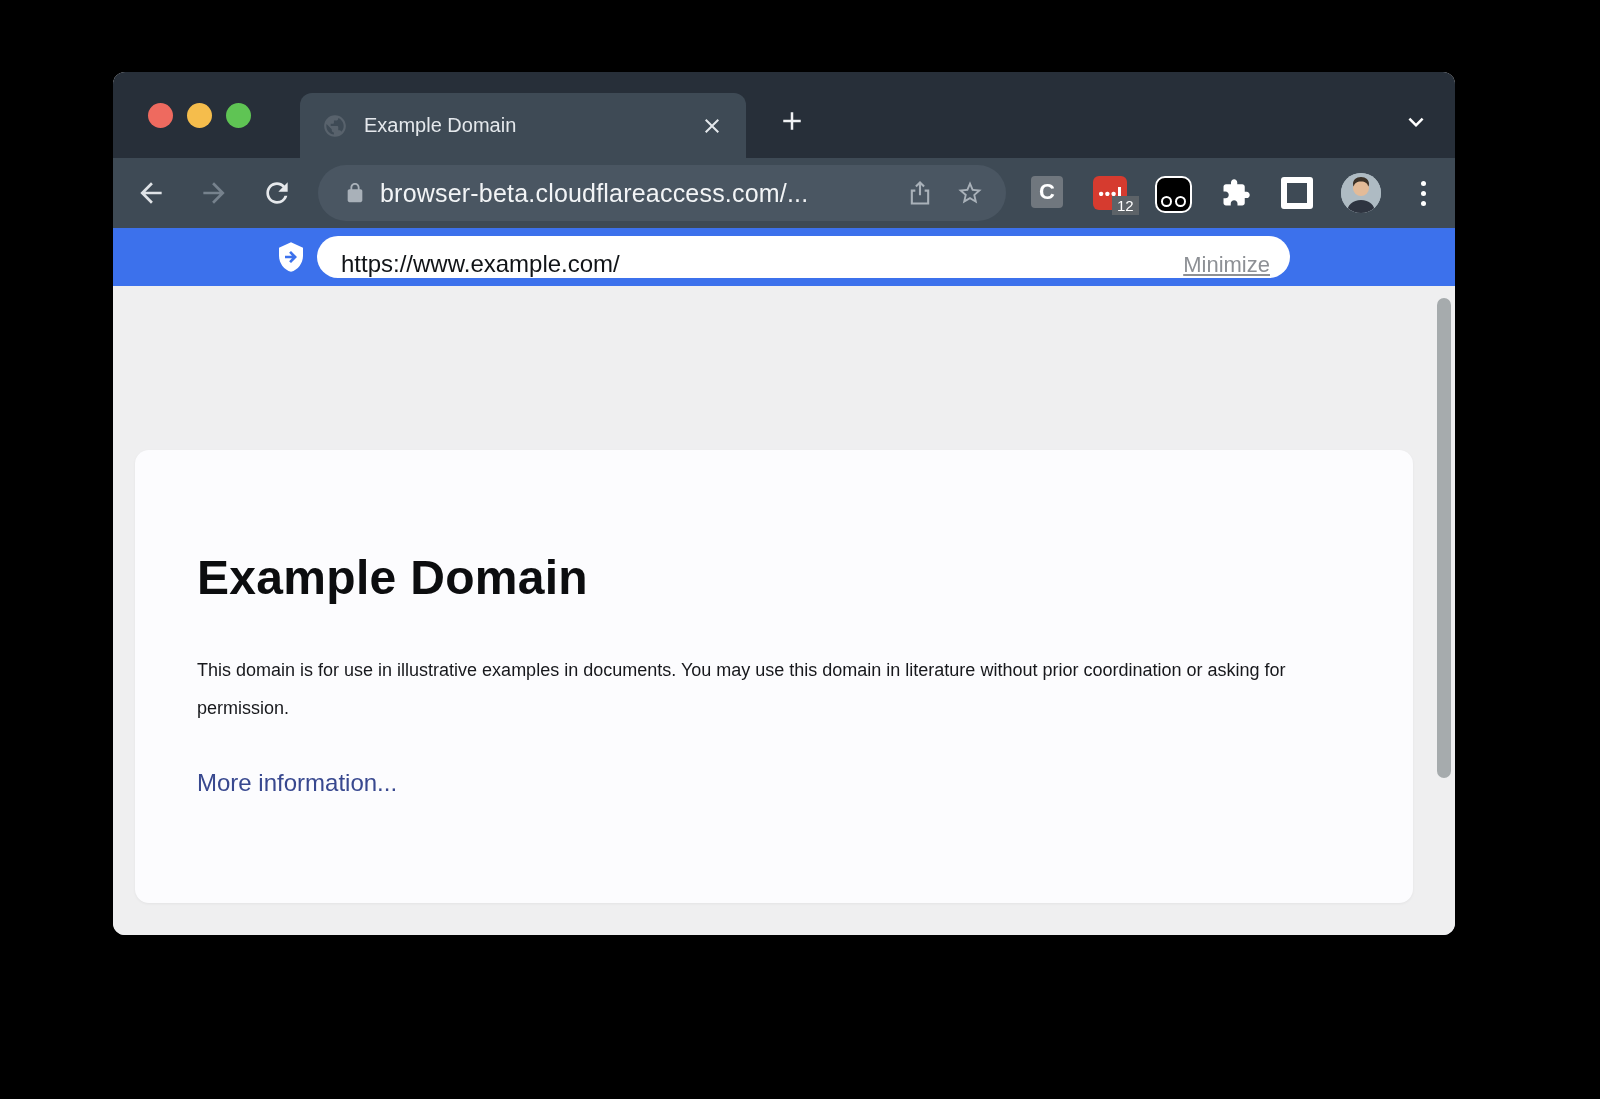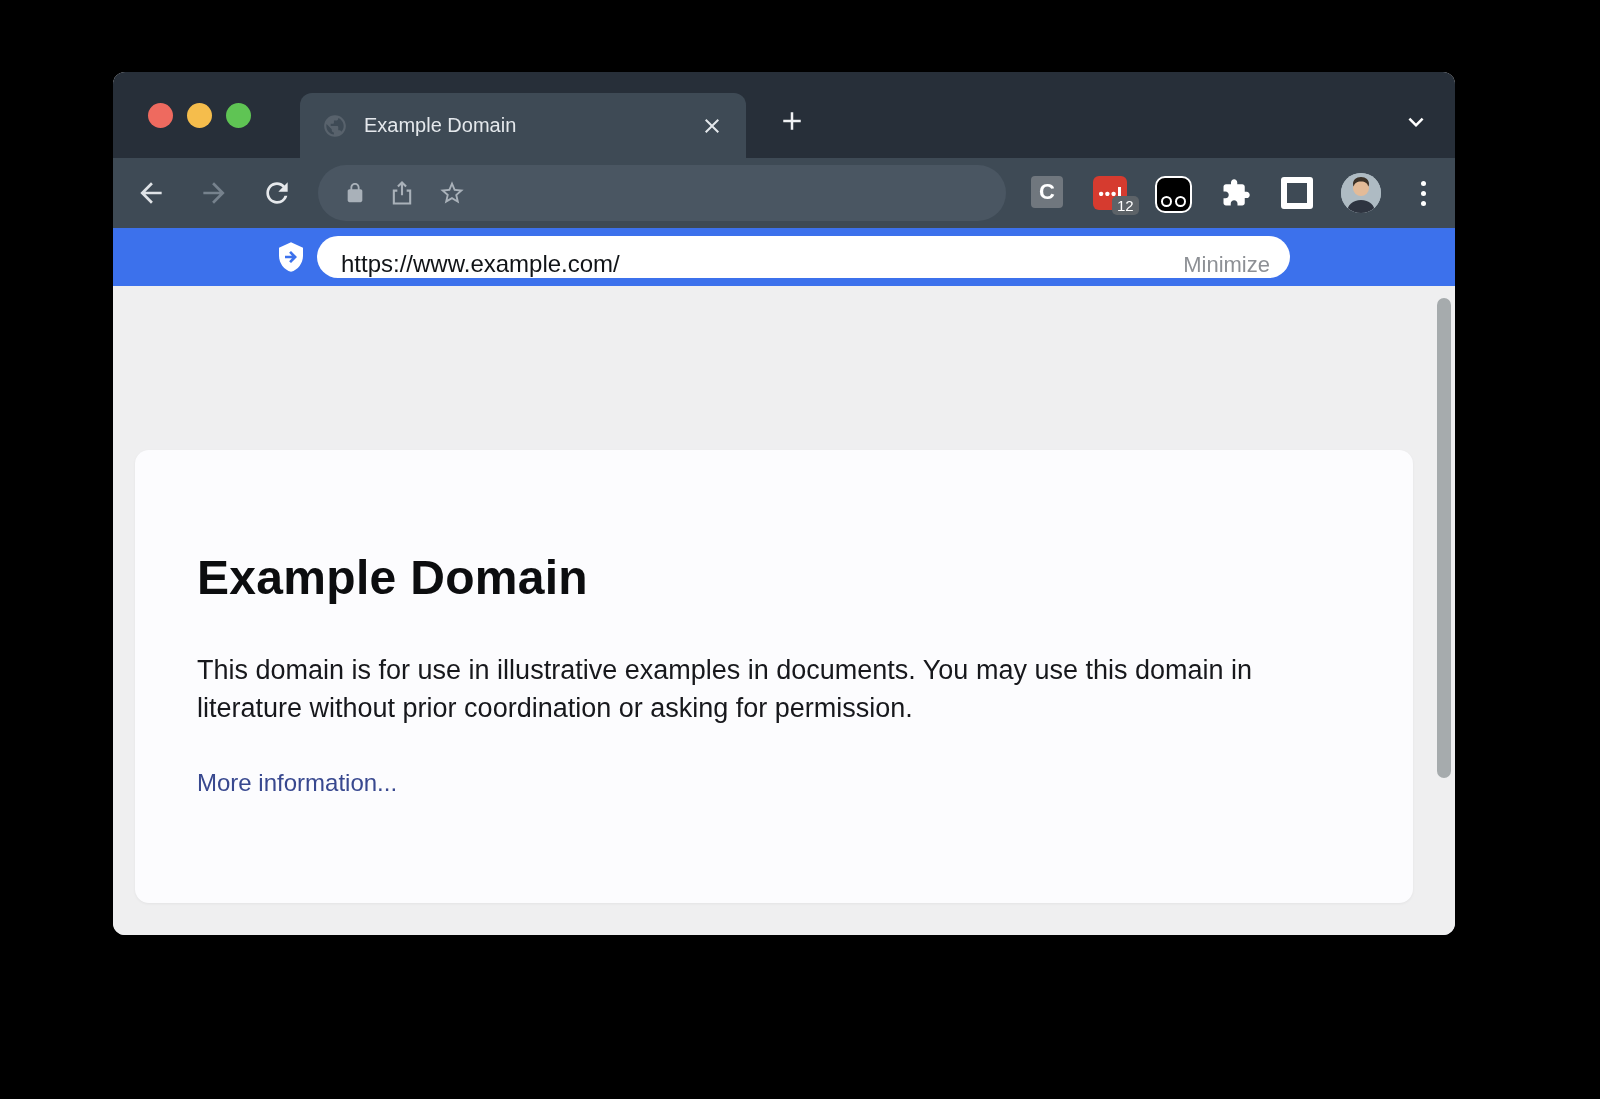--- a/index.html
+++ b/index.html
@@ -53,51 +53,51 @@
   .omni-action svg{ width:100%; height:100%; fill:none; stroke:#a9b1b9; stroke-width:1.8; }
   .omni-action.star svg{ stroke-width:0; fill:#a9b1b9; }
   .ext-icon{ position:absolute; top:18px; }
   .ext-c{ left:918px; width:32px; height:32px; background:#70777e; border-radius:4px;
           color:#fff; font-size:22px; font-weight:bold; display:flex; align-items:center; justify-content:center; }
   .ext-lp{ left:980px; width:34px; height:34px; background:#d63b2f; border-radius:6px;
            display:flex; align-items:center; justify-content:center; }
   .ext-lp .dots{ color:#fff; font-size:15px; letter-spacing:1px; font-weight:bold; line-height:1; }
   .ext-lp .bar{ width:3px; height:12px; background:#fff; margin-left:1px; }
   .ext-badge{ position:absolute; left:19px; top:20px; background:#5d6368; color:#fff; font-size:15px;
-              border-radius:5px; padding:1px 5px; line-height:17px; }
+              border-radius:0; padding:1px 5px; line-height:17px; }
   .ext-dark{ left:1042px; width:37px; height:37px; background:#000; border:2.5px solid #fff; border-radius:10px;
              display:flex; align-items:flex-end; justify-content:center; gap:3px; padding-bottom:4px; }
   .ext-dark .circle{ width:11px; height:11px; border:2.5px solid #fff; border-radius:50%; }
   .ext-puzzle{ left:1108px; width:30px; height:30px; top:20px; }
   .ext-puzzle svg{ width:100%; height:100%; fill:#fff; }
   .ext-sidepanel{ left:1168px; width:32px; height:32px; top:19px; border:6px solid #fff; border-radius:3px; background:transparent; }
   .avatar{ left:1228px; top:15px; width:40px; height:40px; border-radius:50%; overflow:hidden; background:#aebbc3; }
   .kebab{ left:1294px; top:19px; width:32px; height:32px; display:flex; flex-direction:column; align-items:center; justify-content:center; gap:5px; }
   .kebab .dot{ width:5px; height:5px; border-radius:50%; background:#fff; }
 
   
   .iso-bar{ position:absolute; left:0; top:156px; width:100%; height:58px; background:#3c71ec; }
   .iso-shield{ position:absolute; left:162px; top:13px; width:32px; height:32px; }
   .iso-input{
     position:absolute; left:204px; top:8px; width:973px; height:42px;
     background:#fff; border-radius:21px; display:flex; align-items:flex-end;
     padding:0 20px 0 24px;
   }
   .iso-url{ color:#111417; font-size:24px; flex:1 1 auto; white-space:nowrap; overflow:hidden; }
-  .iso-minimize{ color:#8d9095; font-size:22px; flex:0 0 auto; cursor:pointer; }
+  .iso-minimize{ color:#8d9095; font-size:22px; flex:0 0 auto; cursor:pointer;text-decoration:underline; }
 
   
   .page{ position:absolute; left:0; top:214px; width:100%; height:649px; background:#efeff0; }
   .card{
     position:absolute; left:22px; top:164px; width:1278px; height:453px;
     background:#fcfcfe; border-radius:14px; box-shadow:0 1px 3px rgba(0,0,0,.05);
     padding:100px 70px 0 62px;
   }
   .card h1{ font-size:48px; font-weight:bold; color:#0c0d0f; letter-spacing:.3px; }
-  .card p{ margin-top:46px; font-size:27px; line-height:38px; color:#17181c; max-width:1148px; }
+  .card p{ margin-top:46px; font-size:18px; line-height:38px; color:#17181c; max-width:1148px; }
   .card a{ display:inline-block; margin-top:42px; font-size:24px; color:#38488f; text-decoration:none; cursor:pointer; }
 
   .scrollbar-thumb{
     position:absolute; right:4px; top:12px; width:14px; height:480px;
     background:#a6abad; border-radius:7px;
   }
 </style>
 </head>
 <body>
 
@@ -151,20 +151,21 @@
           <path d="M17.65 6.35A7.95 7.95 0 0 0 12 4c-4.42 0-7.99 3.58-7.99 8s3.57 8 7.99 8c3.73 0 6.84-2.55 7.73-6h-2.08A5.99 5.99 0 0 1 12 18c-3.31 0-6-2.69-6-6s2.69-6 6-6c1.66 0 3.14.69 4.22 1.78L13 11h7V4l-2.35 2.35z"></path>
         </svg>
     </div>
 
     <div class="omnibox">
       <span class="omni-lock">
         <svg viewBox="0 0 24 24">
             <path d="M18 8h-1V6c0-2.76-2.24-5-5-5S7 3.24 7 6v2H6c-1.1 0-2 .9-2 2v10c0 1.1.9 2 2 2h12c1.1 0 2-.9 2-2V10c0-1.1-.9-2-2-2zM9 6c0-1.66 1.34-3 3-3s3 1.34 3 3v2H9V6z"></path>
           </svg>
       </span>
+      <span class="omni-url">browser-beta.cloudflareaccess.com/...</span>
       <span class="omni-action">
         <svg viewBox="0 0 24 24">
             <path d="M12 3v11"></path>
             <path d="M8.5 6.5 12 3l3.5 3.5"></path>
             <path d="M8 10H5v11h14V10h-3"></path>
           </svg>
       </span>
       <span class="omni-action star">
         <svg viewBox="0 0 24 24">
             <path d="M22 9.24l-7.19-.62L12 2 9.19 8.63 2 9.24l5.46 4.73L5.82 21 12 17.27 18.18 21l-1.63-7.03L22 9.24zM12 15.4l-3.76 2.27 1-4.28-3.32-2.88 4.38-.38L12 6.1l1.71 4.04 4.38.38-3.32 2.88 1 4.28L12 15.4z"></path>

